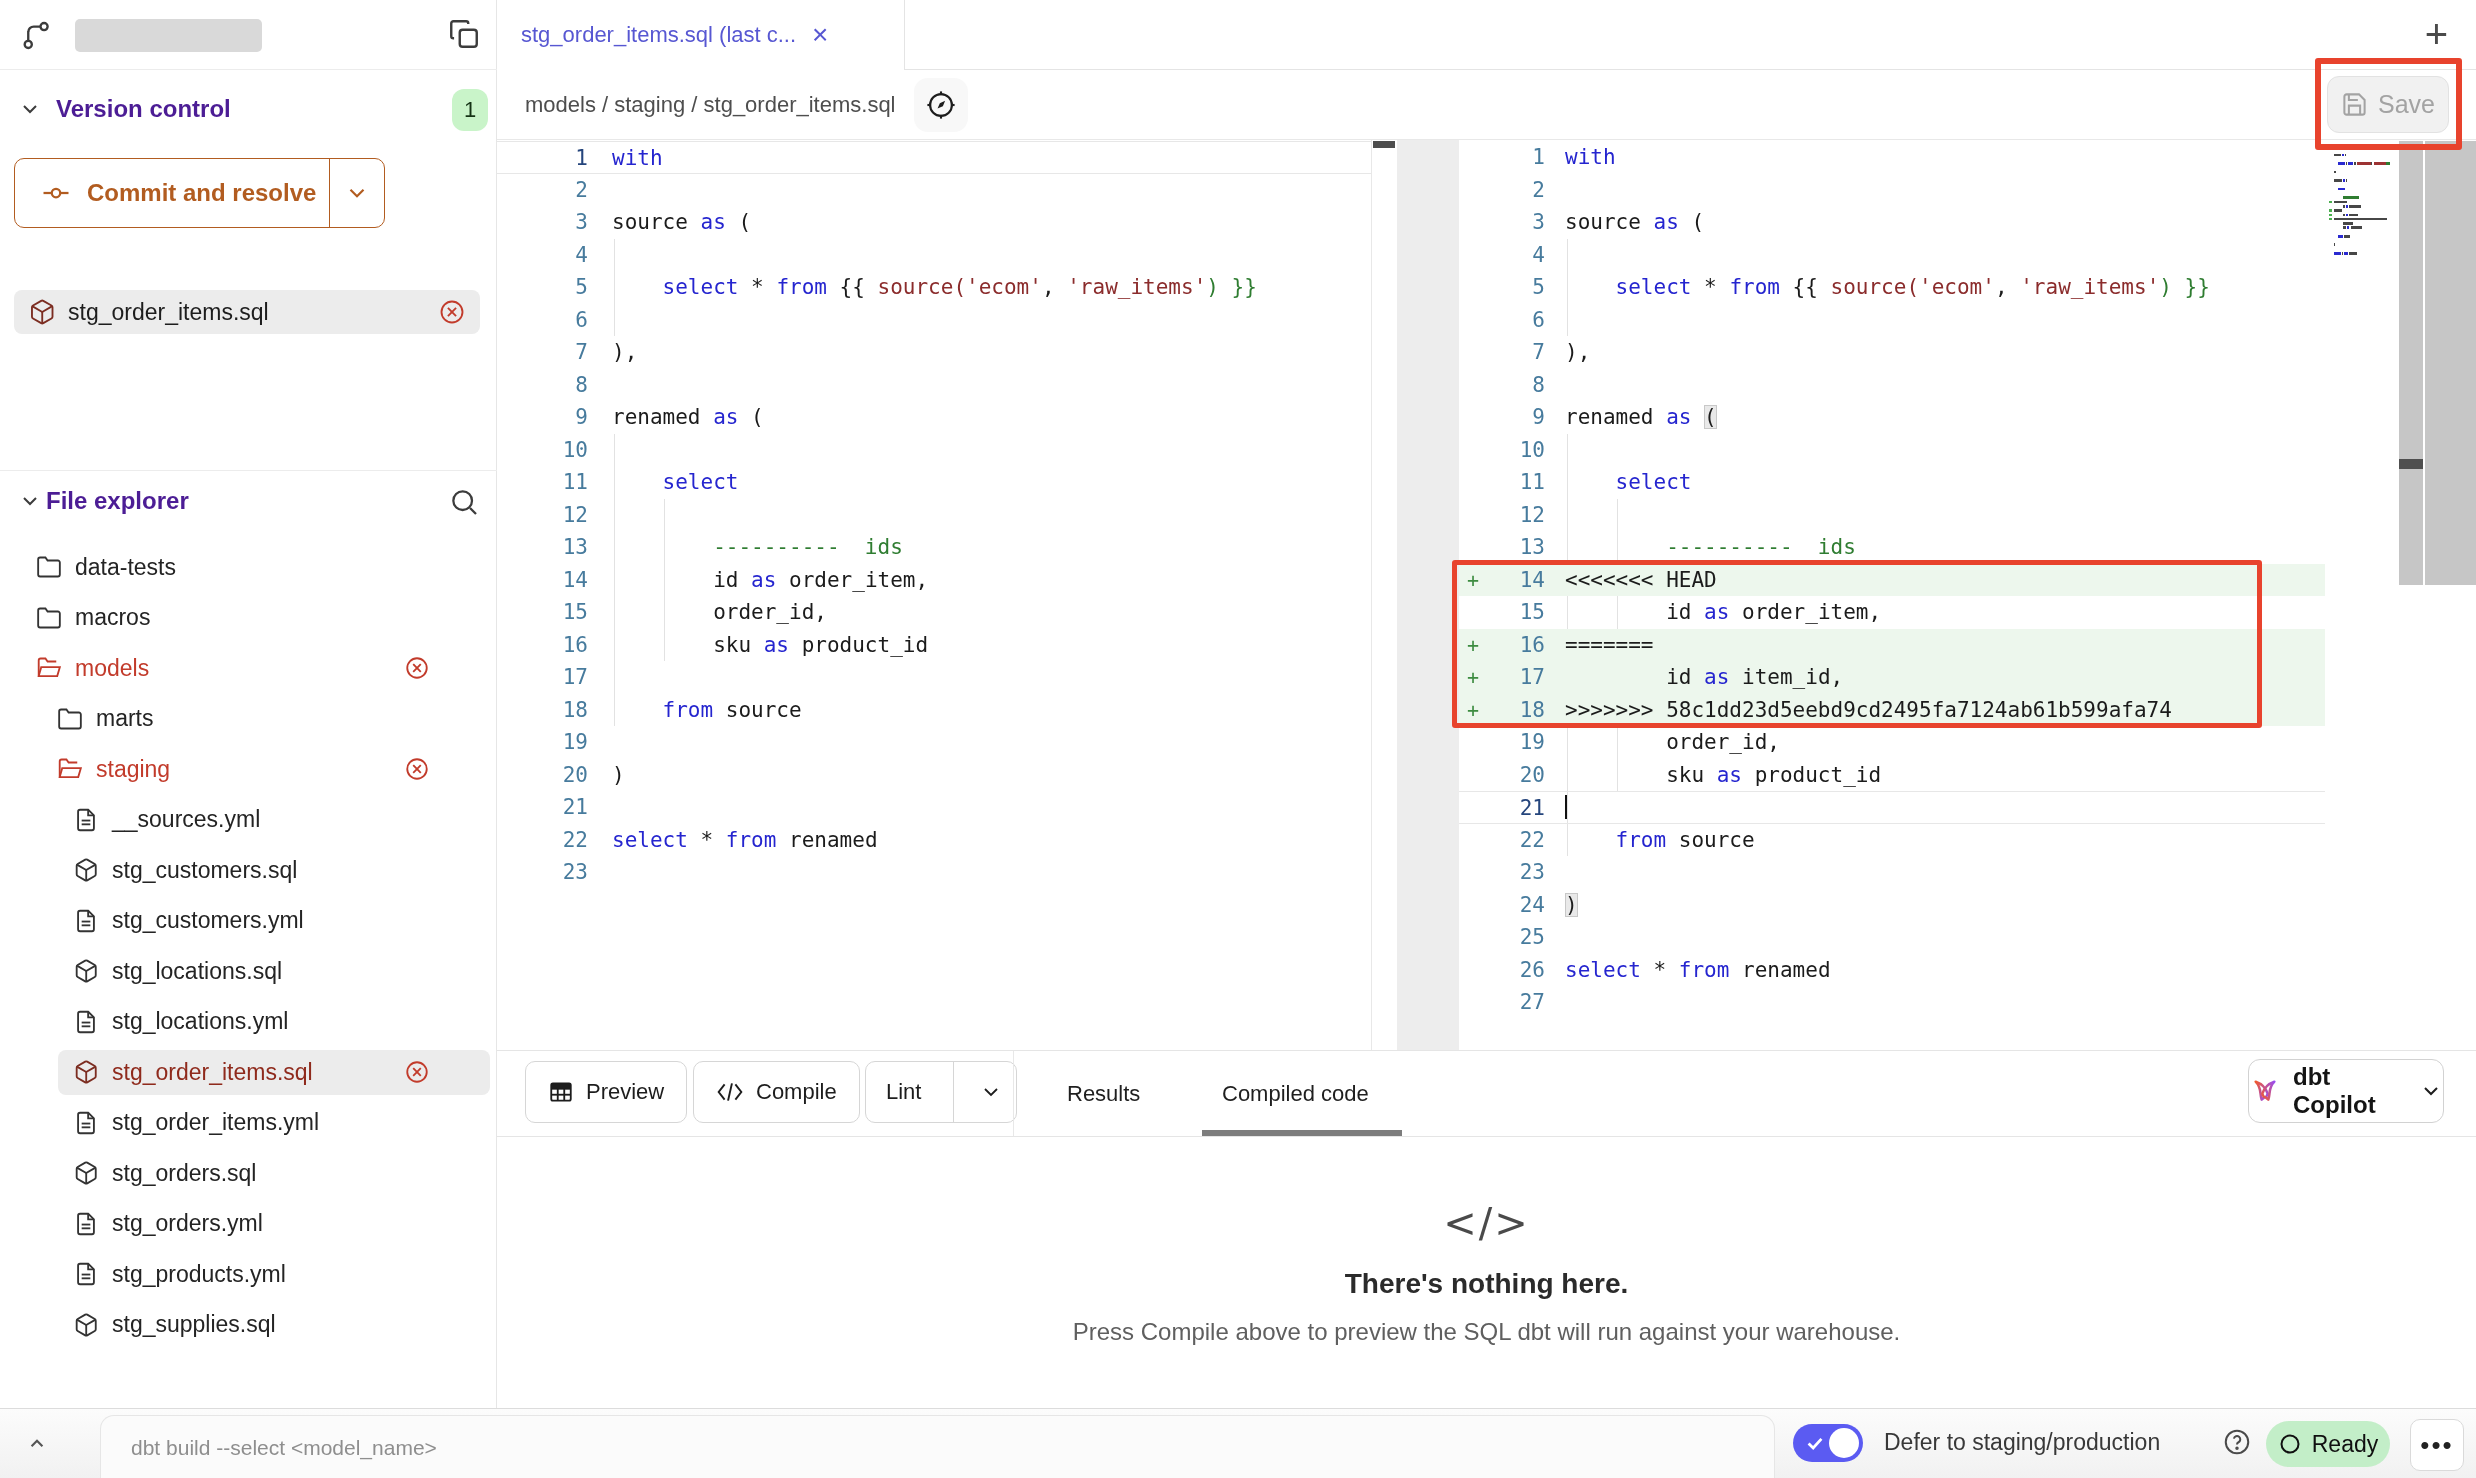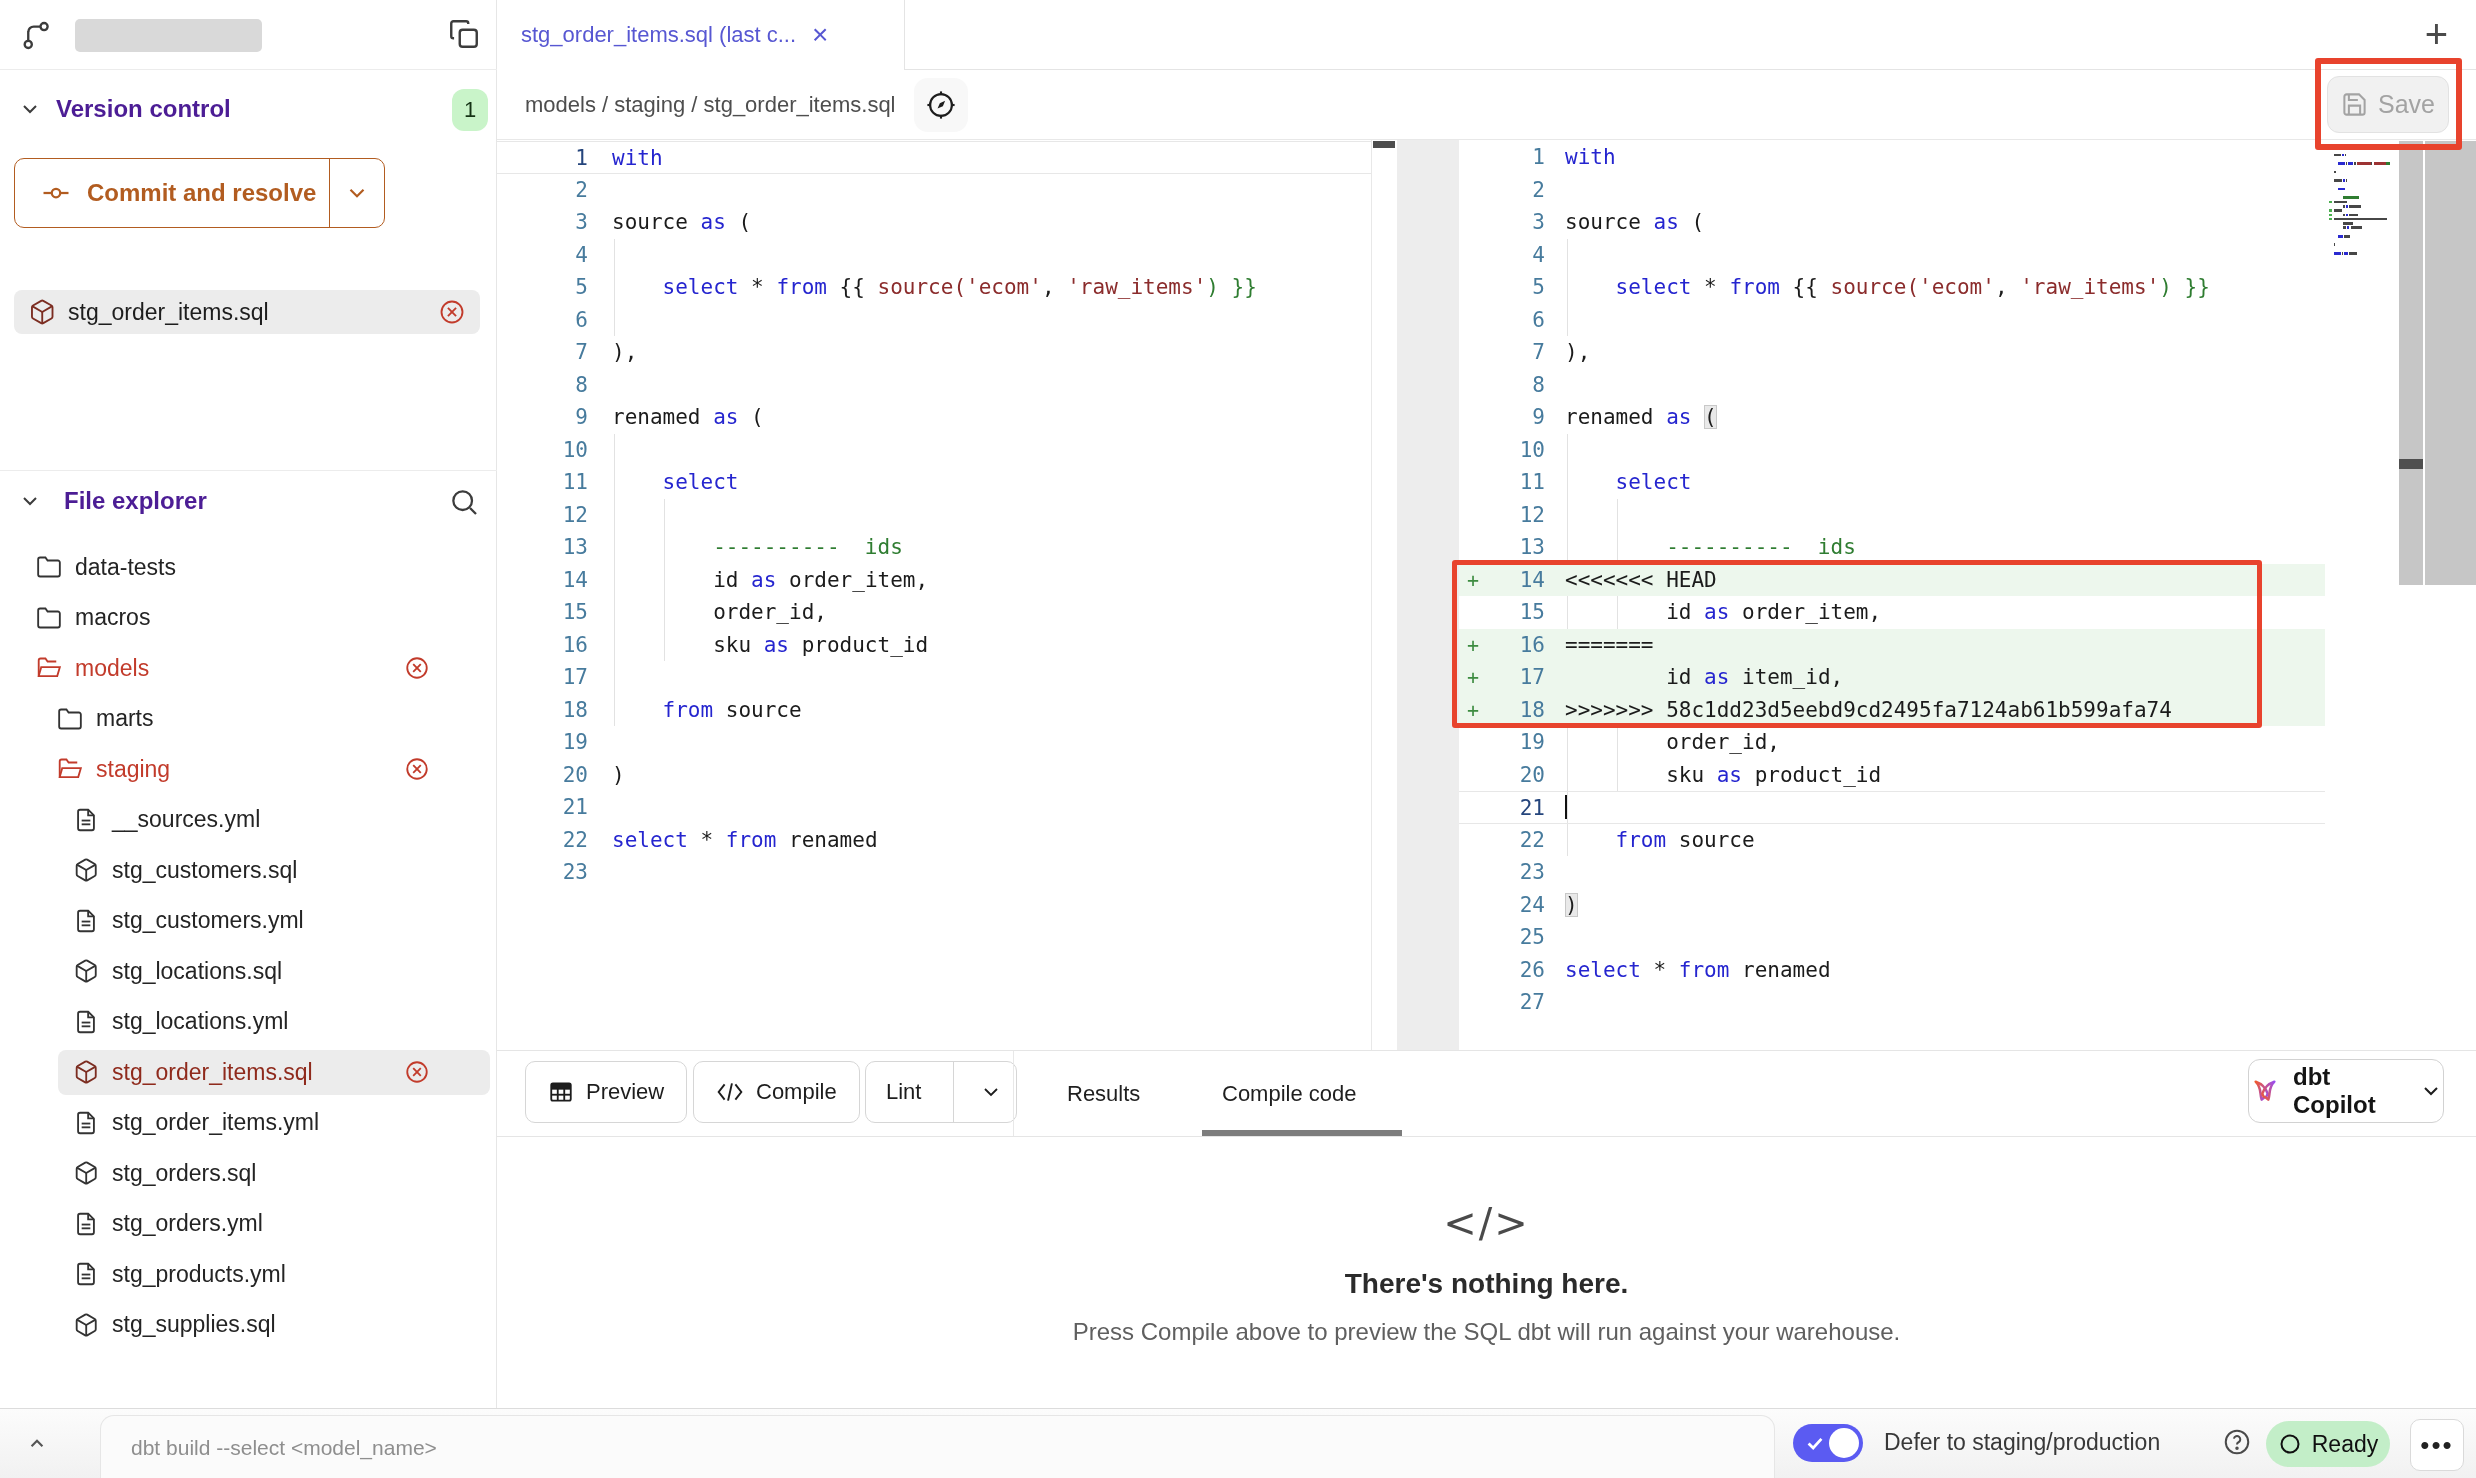--- a/index.html
+++ b/index.html
@@ -193,21 +193,21 @@
           <svg width="28" height="28" viewBox="0 0 24 24" fill="none" stroke="#c23b2b" stroke-width="1.6">
             <circle cx="12" cy="12" r="9"></circle>
             <line x1="8.5" y1="8.5" x2="15.5" y2="15.5"></line>
             <line x1="15.5" y1="8.5" x2="8.5" y2="15.5"></line>
           </svg>
         </span>
     </div>
 
     <div id="sb-divider" class="abs"></div>
 
-    <div id="fe-header" class="abs sb-header-row" style="gap:22px;">
+    <div id="fe-header" class="abs sb-header-row" style="gap:4px;">
       <span>
           <svg width="24" height="24" viewBox="0 0 24 24" fill="none" stroke="#3c3c3c" stroke-width="2">
             <polyline points="6 9 12 15 18 9"></polyline>
           </svg>
         </span>
       <span class="sb-title">File explorer</span>
     </div>
     <span id="fe-search" class="abs">
       <svg width="32" height="32" viewBox="0 0 24 24" fill="none" stroke="#3c3c3c" stroke-width="1.7">
           <circle cx="11" cy="11" r="7"></circle>
@@ -627,21 +627,21 @@
           <svg width="24" height="24" viewBox="0 0 24 24" fill="none" stroke="#1d1d1d" stroke-width="1.8">
             <polyline points="6 9 12 15 18 9"></polyline>
           </svg>
         </span>
     </div>
     <div id="tb-sep"></div>
     <div class="panel-tab" style="left:570px;">
         <span>Results</span>
       </div>
     <div class="panel-tab" style="left:725px;">
-        <span>Compile code</span>
+        <span>Compiled code</span>
       </div>
     <div id="tab-underline"></div>
     <div id="copilot-btn">
       <span>
         <svg width="32" height="32" viewBox="0 0 24 24" fill="none">
           <defs>
               <linearGradient id="cg1" x1="0" y1="0" x2="1" y2="1">
                 <stop offset="0" stop-color="#f0592e"></stop>
                 <stop offset="1" stop-color="#9a4df0"></stop>
               </linearGradient>

